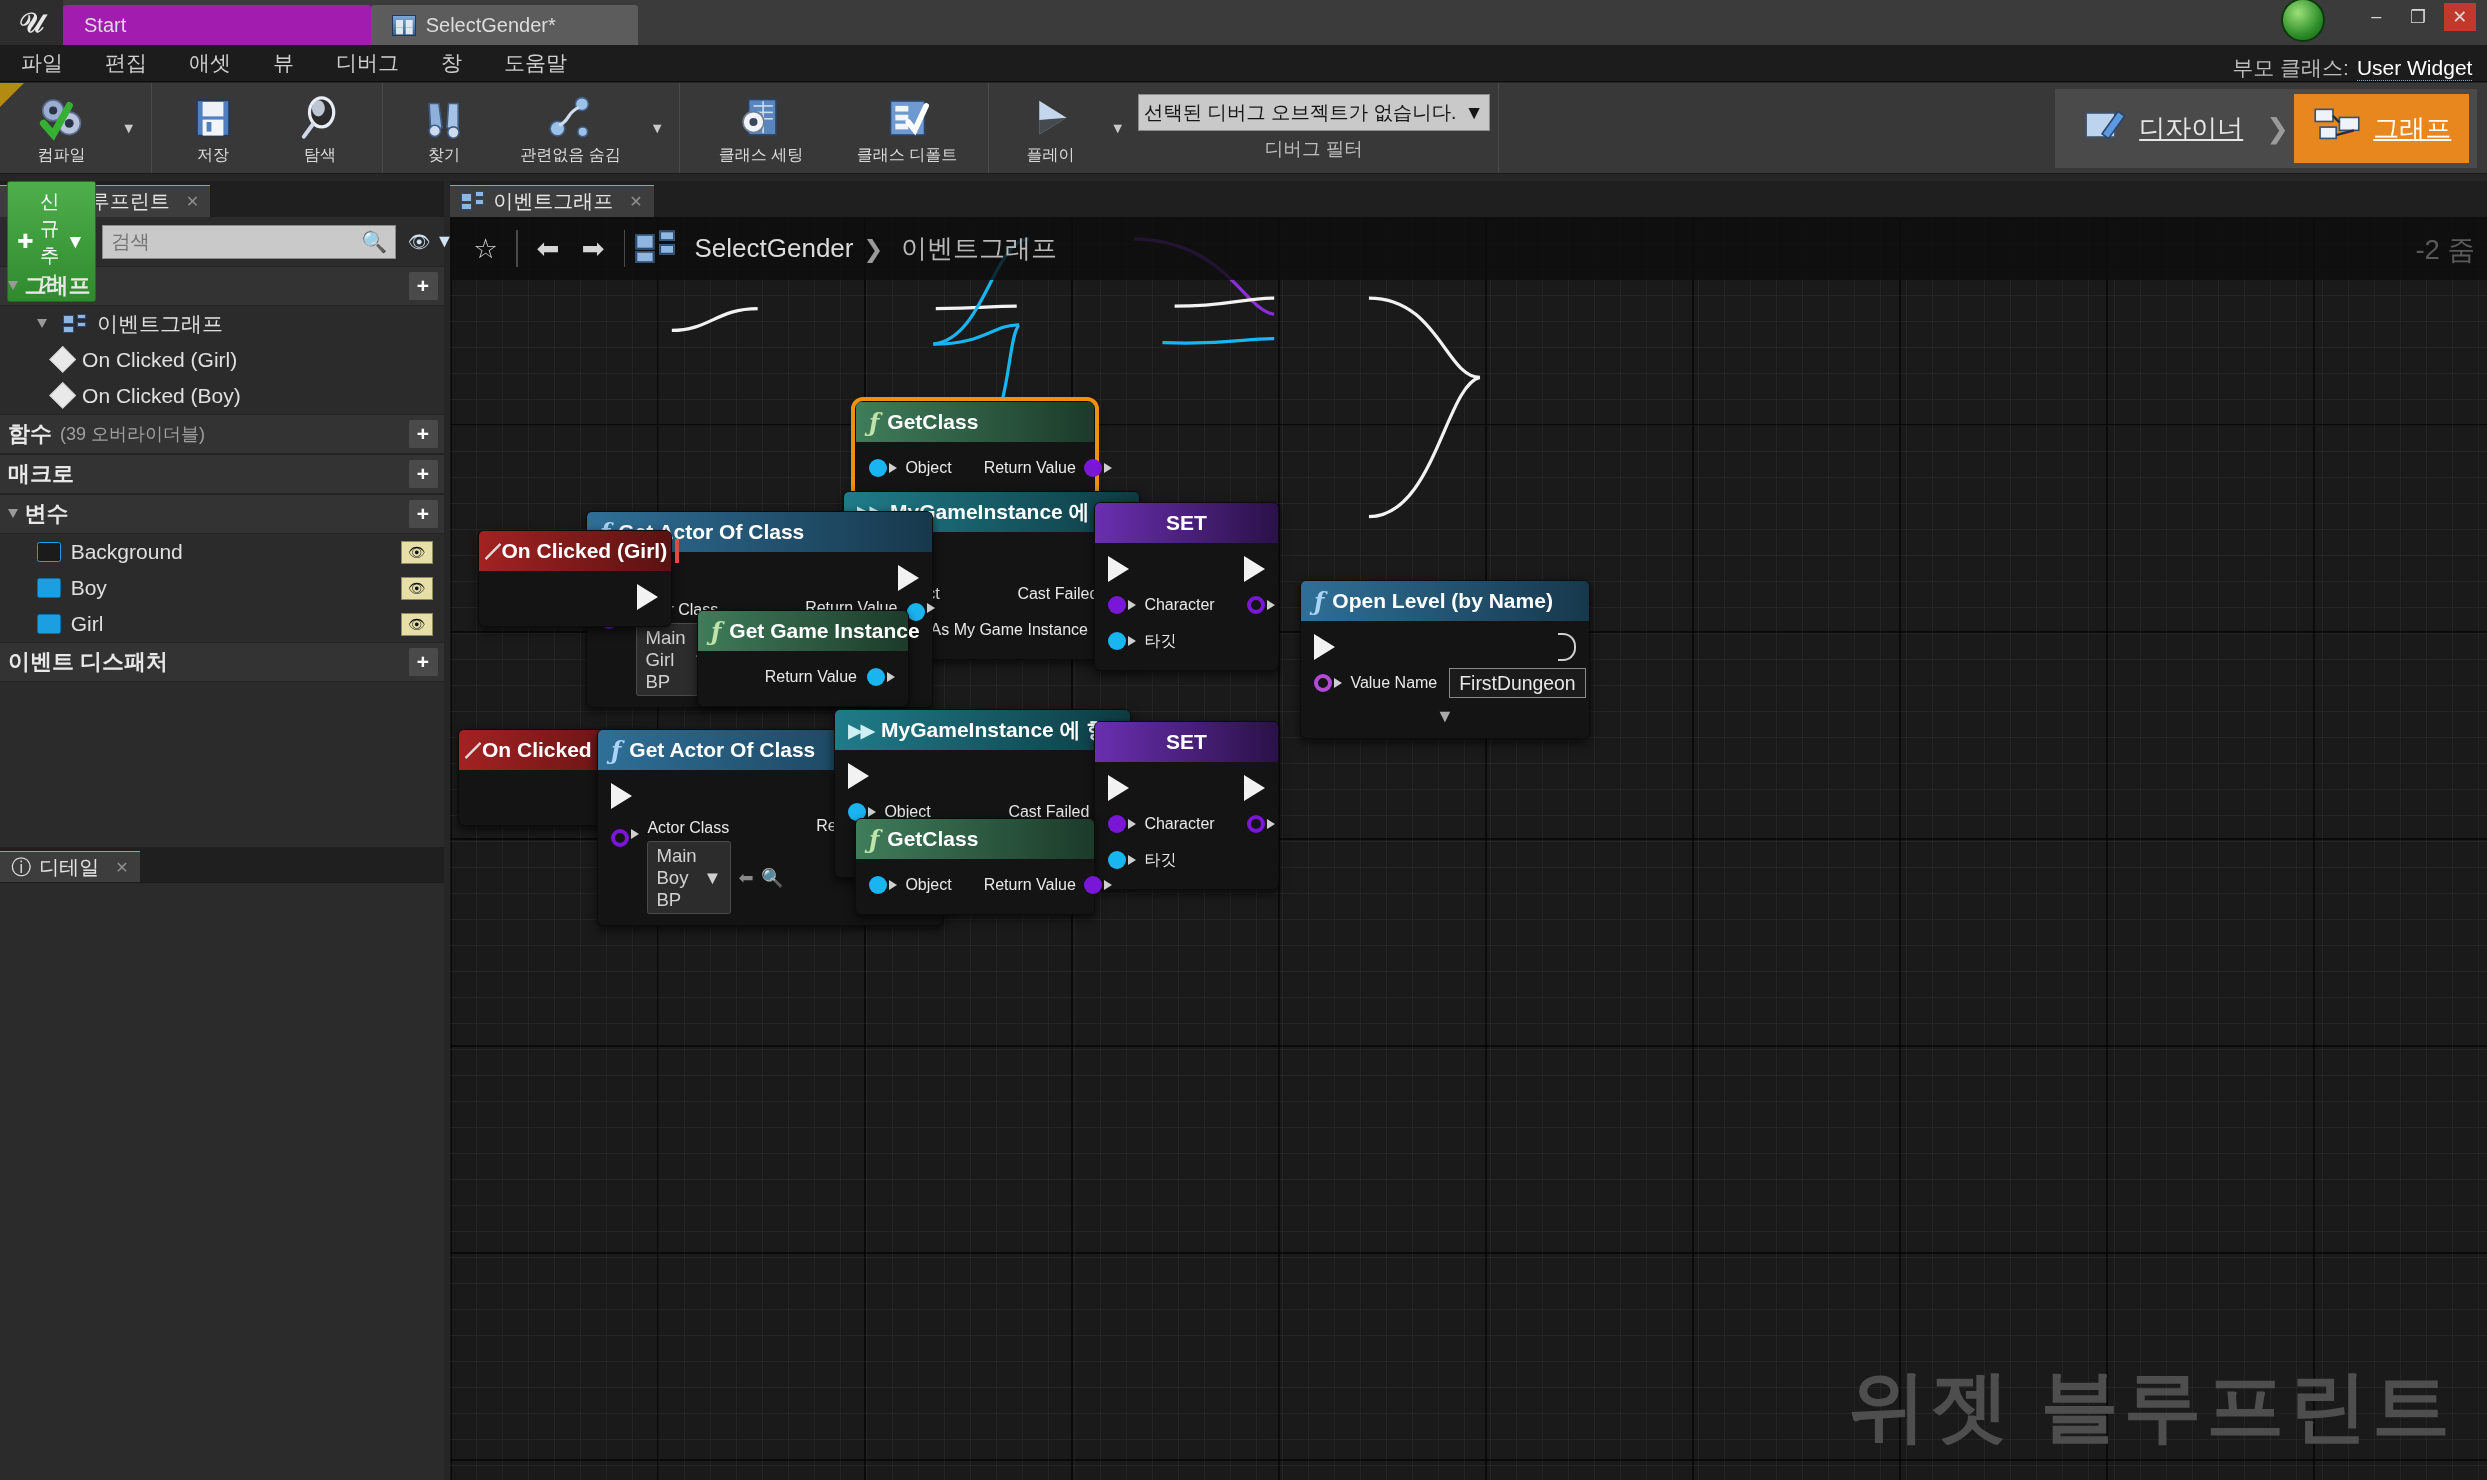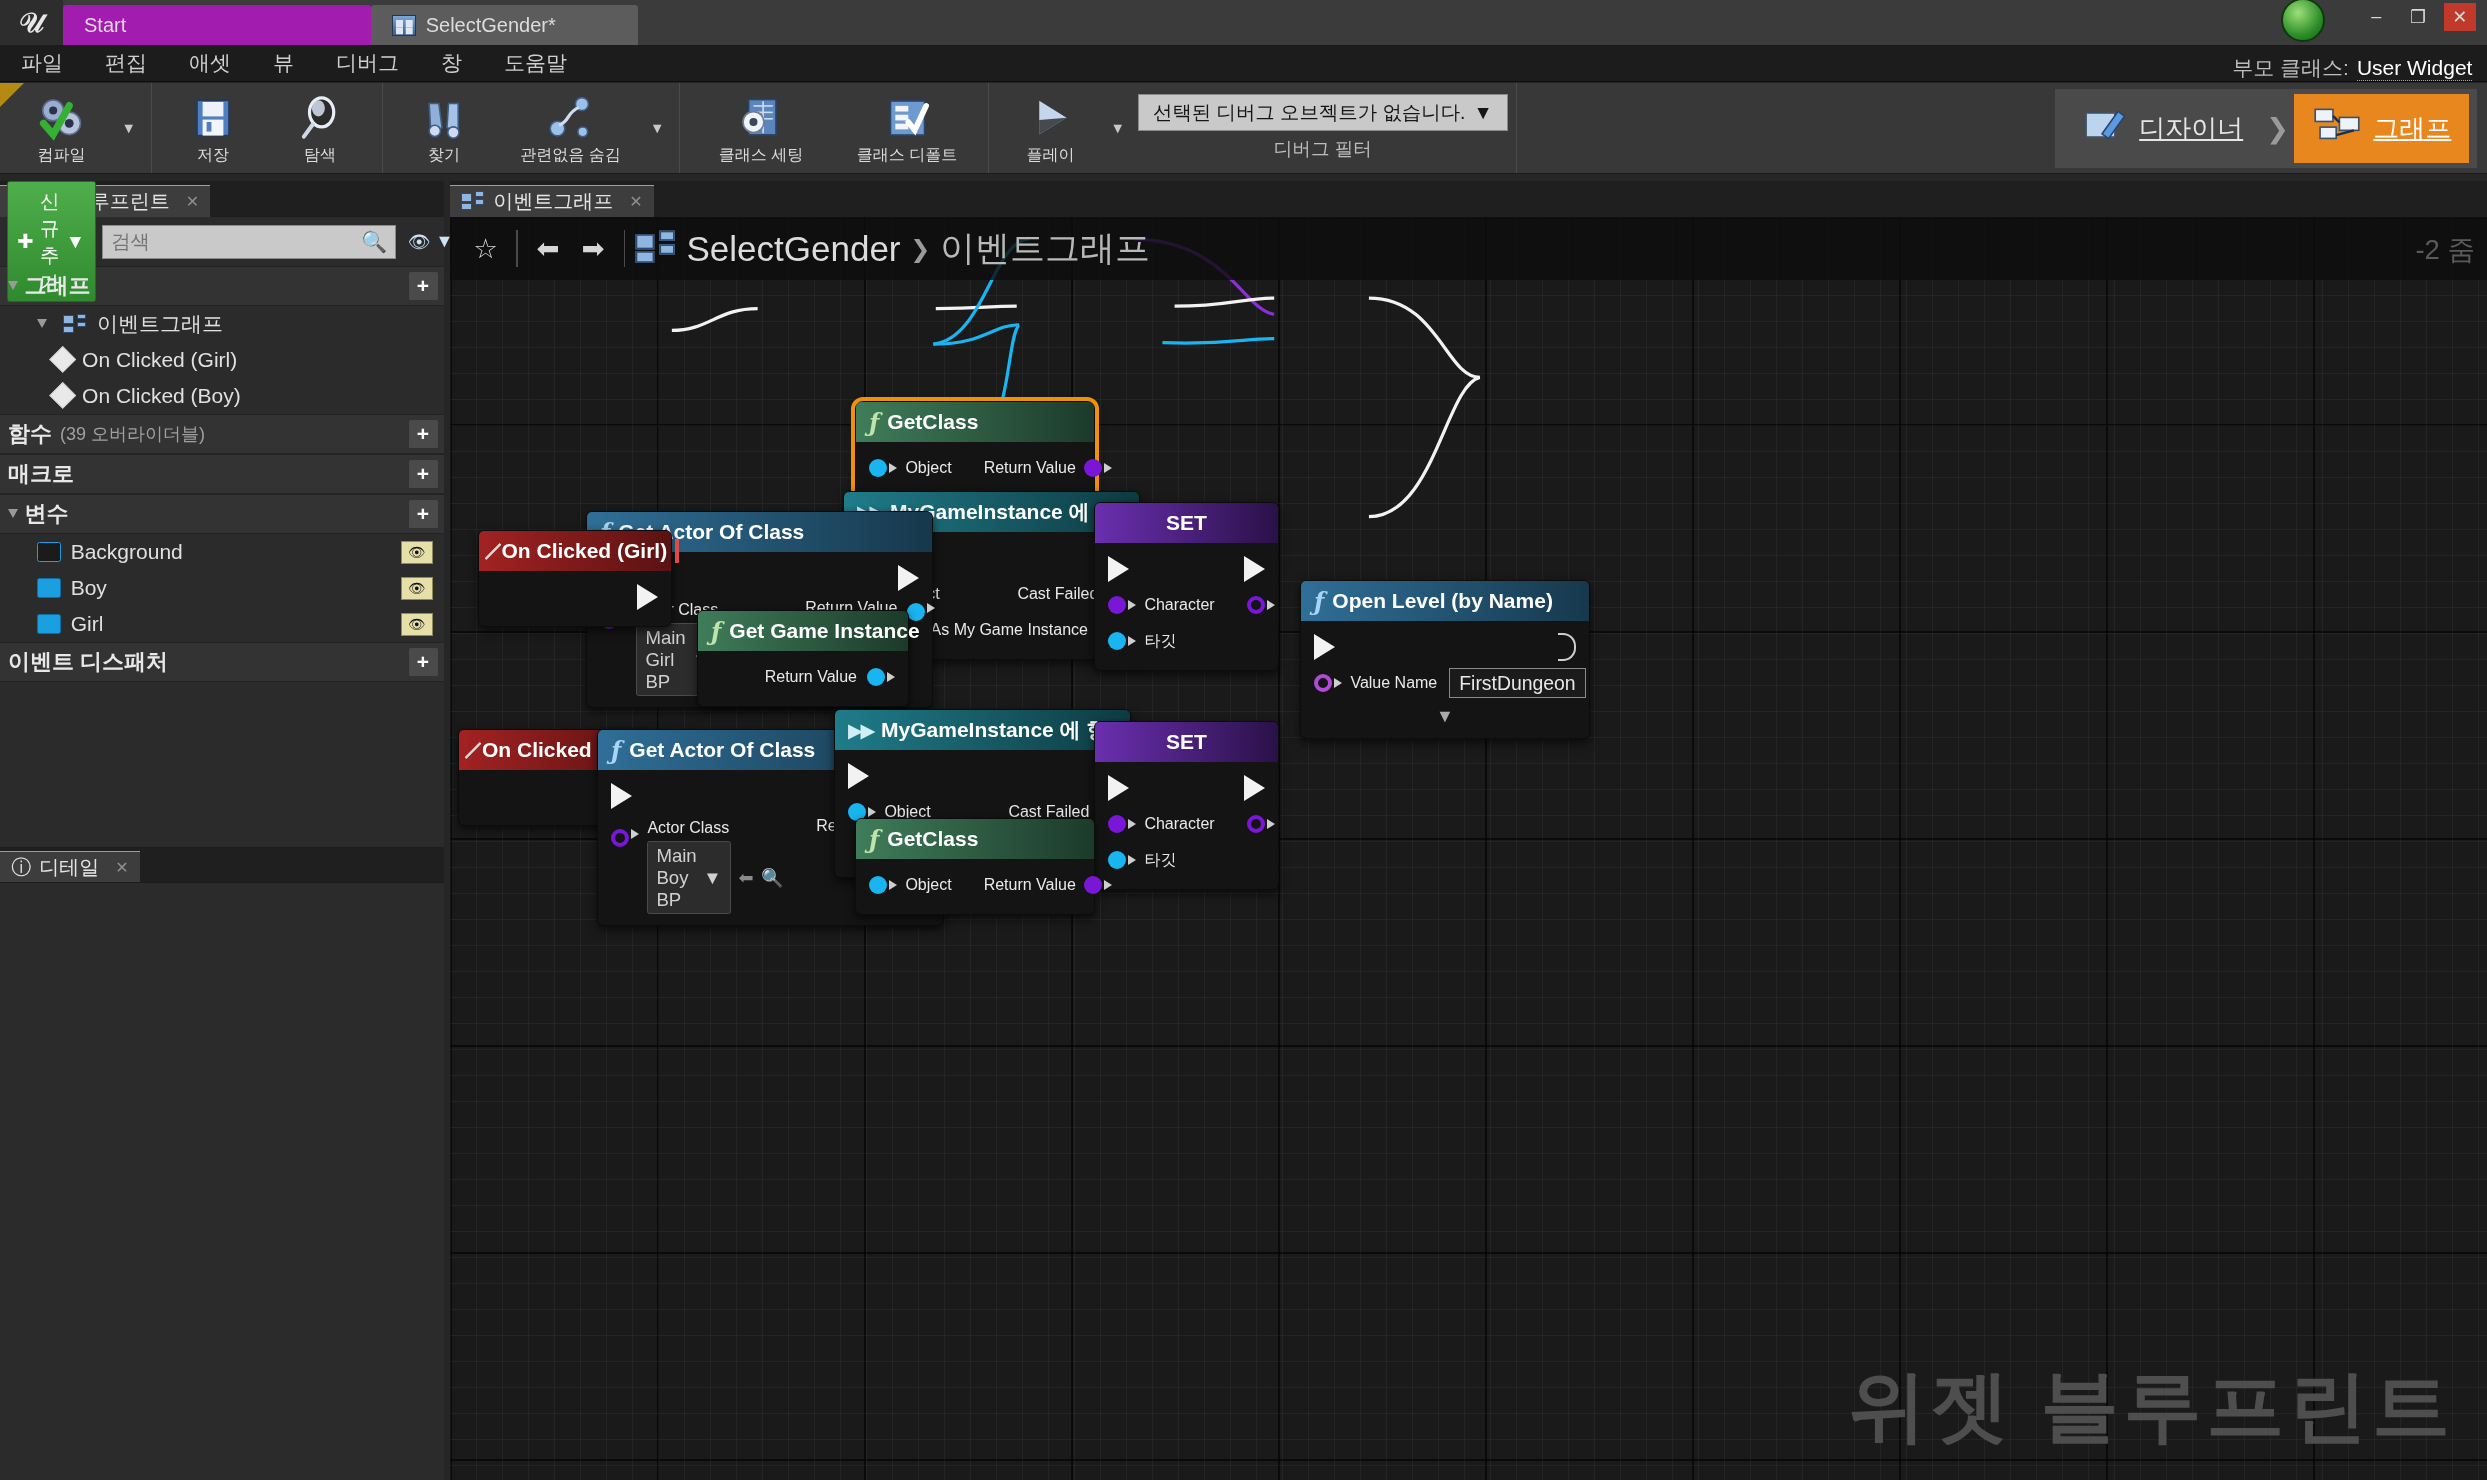--- a/index.html
+++ b/index.html
@@ -50,21 +50,21 @@
   .tb-group { display:flex; align-items:stretch; padding:0 8px; border-right:0.8px solid #4a4a4a; }
   .tb-btn { width:107px; display:flex; flex-direction:column; align-items:center;
     justify-content:center; gap:3.2px; padding-top:4.9px; }
   .tb-btn.wide { width:146px; }
   .tb-ico { height:47px; display:flex; align-items:center; justify-content:center; }
   .tb-lab { font-size:16px; color:#dcdcdc; white-space:nowrap; }
   .tb-caret { display:flex; align-items:center; justify-content:center; width:27.5px;
     color:#c9c9c9; font-size:14.6px; }
   .dbg-wrap { display:flex; flex-direction:column; align-items:center; justify-content:center;
     gap:4.9px; margin-left:6.5px; }
-  .dbg-combo { background:#c9c9c9; color:#151515; font-size:19.4px; padding:4px 14px;
+  .dbg-combo { background:#c9c9c9; color:#151515; font-size:19.4px; padding:4px 5px;
     border:0.8px solid #8a8a8a; display:flex; align-items:center; gap:8px; }
   .dbg-lab { font-size:18.6px; color:#bdbdbd; }
 
   .mode-switch { position:absolute; right:9.7px; top:89px; height:79px; display:flex;
     align-items:center; gap:4.9px; background:#4a4a4a; padding:0 8px; }
   .mode-btn { display:flex; align-items:center; gap:11.3px; padding:11.3px 18px; font-size:26px; }
   .mode-btn.active { background:#e8871e; color:#fff; }
   .mode-btn .ml { text-decoration:underline; }
   .mode-sep { color:#9a9a9a; font-size:27.5px; }
 
@@ -130,21 +130,21 @@
       linear-gradient(to right, rgba(0,0,0,.6) 1.6px, transparent 1.6px),
       linear-gradient(to bottom, rgba(0,0,0,.6) 1.6px, transparent 1.6px);
     background-size: 26px 26px, 26px 26px, 207px 207px, 207px 207px;
   }
   .crumbbar { position:absolute; left:0; top:0; width:2037px; height:63px;
     display:flex; align-items:center; gap:0px; padding-left:13px;
     background:rgba(14,14,14,.82); }
   .cb-ico { width:45px; display:flex; align-items:center; justify-content:center;
     color:#d6d6d6; font-size:27.5px; }
   .cb-sep { width:1.6px; height:37px; background:#4a4a4a; margin:0 8px; }
-  .crumb-txt { font-size:35px; color:#dcdcdc; margin-left:0; }
+  .crumb-txt { font-size:26px; color:#dcdcdc; margin-left:8px; }
   .crumb-txt.dim { color:#b8b8b8; }
   .crumb-chev { color:#9a9a9a; font-size:24px; margin:0 9.7px; }
   .zoomlabel { position:absolute; right:12px; top:14.6px; font-size:27.5px; color:#5a5a5a; }
   .wmark { position:absolute; right:32px; bottom:21px; font-size:78px; color:#4e4e4e;
     font-weight:bold; letter-spacing:4.9px; }
 
   
   .node { position:absolute; border-radius:6.5px; background:#141414;
     border:1.6px solid #0c0c0c; box-shadow:0 3.2px 9.7px rgba(0,0,0,.6); }
   .node.sel { outline:4px solid #f0900f; outline-offset:0.8px; border-radius:8px; }

